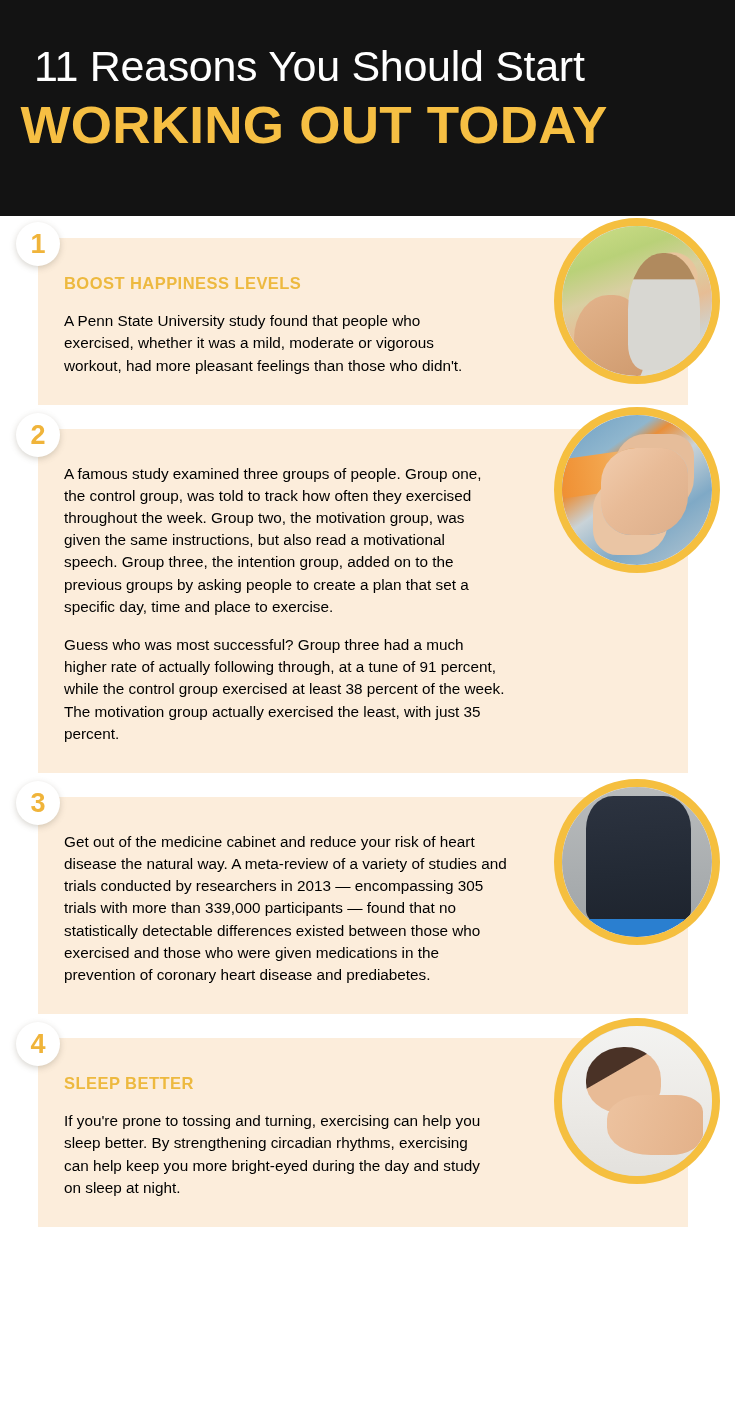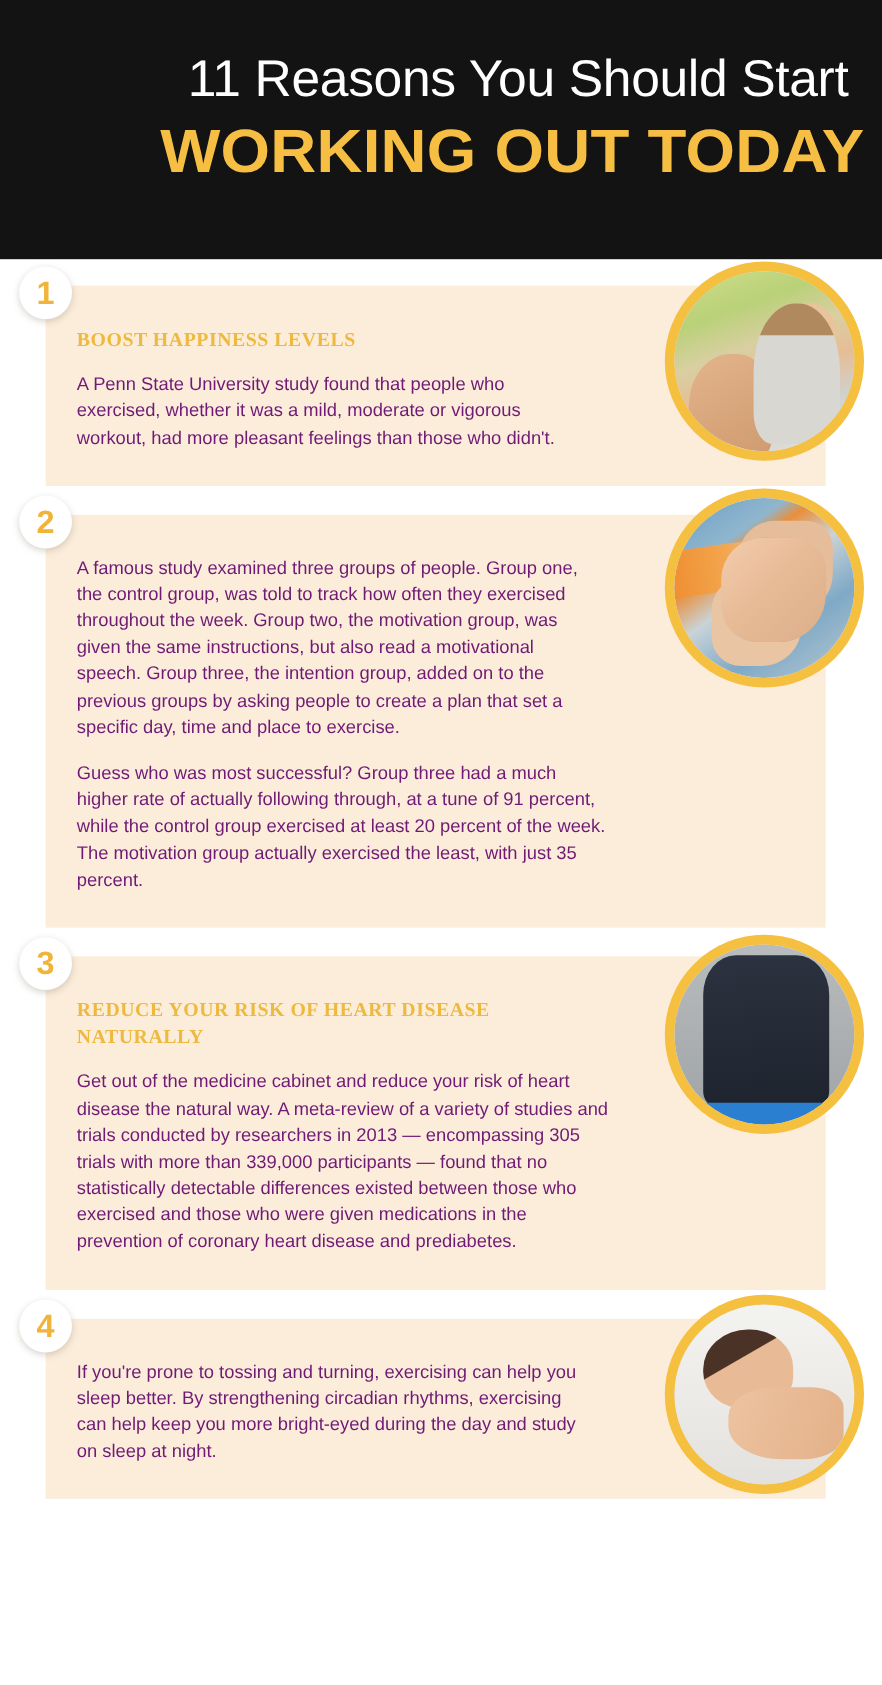--- a/index.html
+++ b/index.html
@@ -15,21 +15,21 @@
     position: relative;
   }
 
   
   .header {
     background: #131313;
     width: 735px;
     height: 216px;
     box-sizing: border-box;
     padding: 44px 28px 0 34px;
-    text-align: right;
+    text-align: left;
   }
   .header-line1 {
     color: #ffffff;
     font-size: 43px;
     font-weight: 400;
     line-height: 1.05;
     letter-spacing: -0.3px;
     white-space: nowrap;
   }
   .header-line2 {
@@ -77,24 +77,23 @@
   }
 
   .card-heading {
     color: #edb93f;
     font-size: 16.5px;
     font-weight: 700;
     letter-spacing: 0.45px;
     line-height: 1.35;
     margin: 0 0 16px 0;
     text-transform: uppercase;
-    font-family: Liberation Serif, serif;
   }
   .card-body p {
-    color: #701a75;
+    color: #000000;
     font-size: 15.3px;
     line-height: 1.45;
     margin: 0 0 16px 0;
   }
   .card-body p:last-child { margin-bottom: 0; }
 
   
   .narrow { max-width: 430px; }
   .full   { max-width: 620px; }
 
@@ -202,40 +201,40 @@
     </div>
     <div class="photo photo-1">
       <div class="photo-inner ph1"></div>
     </div>
   </div>
 
   <div class="card">
     <div class="badge">2</div>
     <div class="card-body">
       <p class="narrow">A famous study examined three groups of people. Group one, the control group, was told to track how often they exercised throughout the week. Group two, the motivation group, was given the same instructions, but also read a motivational speech. Group three, the intention group, added on to the previous groups by asking people to create a plan that set a specific day, time and place to exercise.</p>
-      <p class="full">Guess who was most successful? Group three had a much higher rate of actually following through, at a tune of 91 percent, while the control group exercised at least 20 percent of the week. The motivation group actually exercised the least, with just 35 percent.</p>
+      <p class="full">Guess who was most successful? Group three had a much higher rate of actually following through, at a tune of 91 percent, while the control group exercised at least 38 percent of the week. The motivation group actually exercised the least, with just 35 percent.</p>
     </div>
     <div class="photo photo-2">
       <div class="photo-inner ph2"></div>
     </div>
   </div>
 
   <div class="card">
     <div class="badge">3</div>
-    <div class="card-heading" style="max-width:420px">REDUCE YOUR RISK OF HEART DISEASE NATURALLY</div>
     <div class="card-body">
       <p class="full">Get out of the medicine cabinet and reduce your risk of heart disease the natural way. A meta-review of a variety of studies and trials conducted by researchers in 2013 — encompassing 305 trials with more than 339,000 participants — found that no statistically detectable differences existed between those who exercised and those who were given medications in the prevention of coronary heart disease and prediabetes.</p>
     </div>
     <div class="photo photo-3">
       <div class="photo-inner ph3"></div>
     </div>
   </div>
 
   <div class="card">
     <div class="badge">4</div>
+    <div class="card-heading">SLEEP BETTER</div>
     <div class="card-body">
       <p class="narrow">If you're prone to tossing and turning, exercising can help you sleep better. By strengthening circadian rhythms, exercising can help keep you more bright-eyed during the day and study on sleep at night.</p>
     </div>
     <div class="photo photo-4">
       <div class="photo-inner ph4"></div>
     </div>
   </div>
 
 </div>
 

